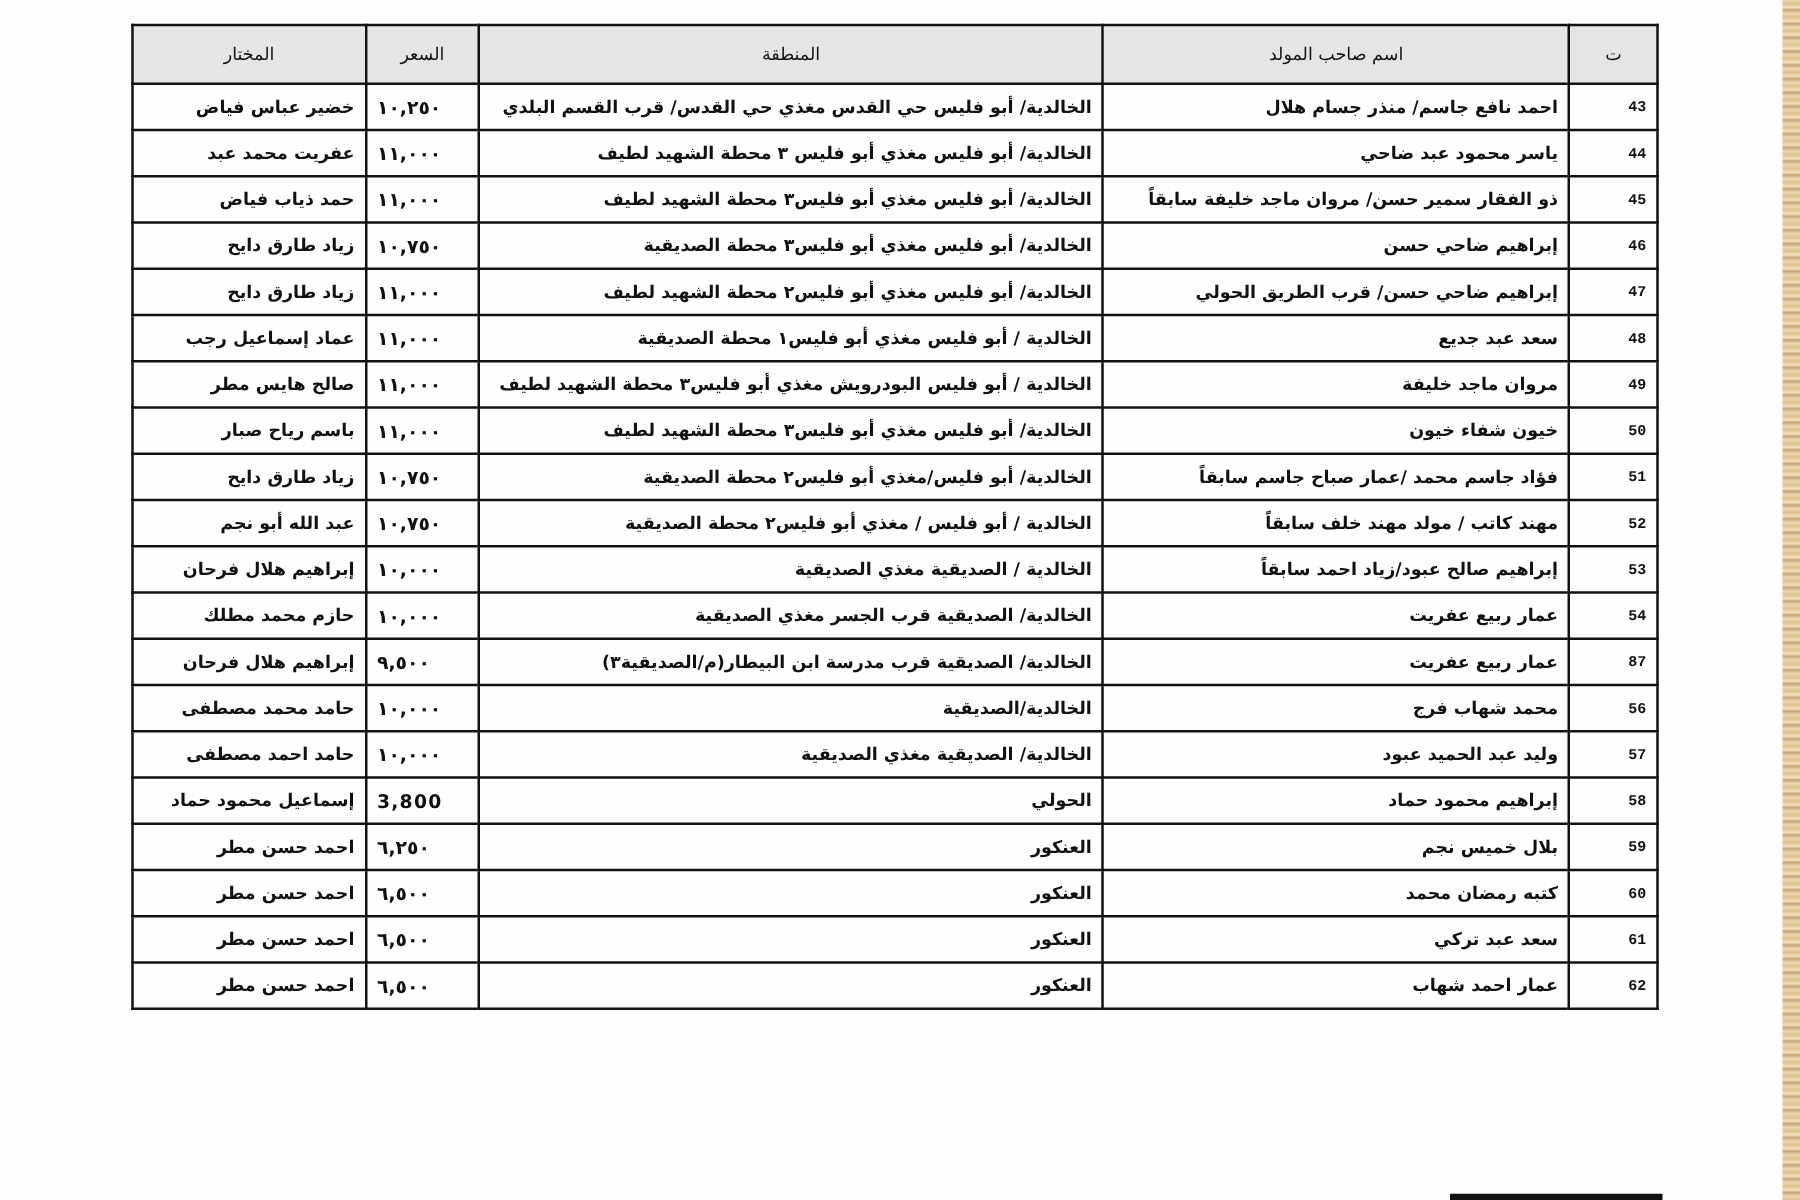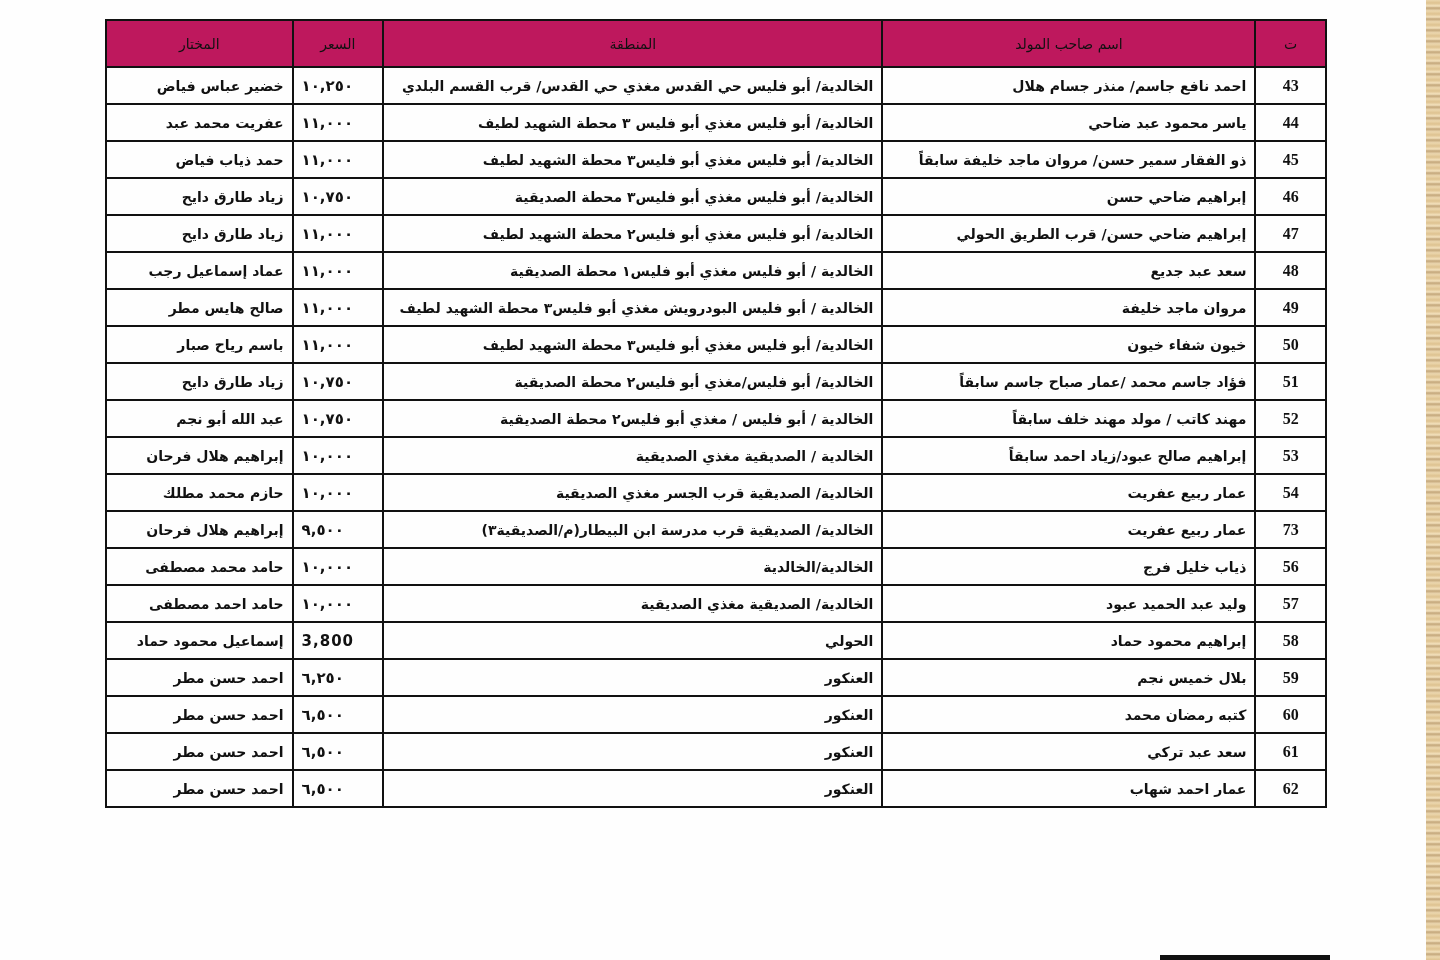--- a/index.html
+++ b/index.html
@@ -51,26 +51,25 @@
       font-weight: bold;
       color: #111;
       white-space: nowrap;
       overflow: hidden;
     }
     table.roster thead th {
       height: 45px;
       font-weight: normal;
       font-size: 14px;
       text-align: center;
-      background: #be185d;
+      background: #e5e5e5;
     }
     table.roster td.col-num {
-      text-align: center;
-      font-family: Liberation Serif, serif;
-      font-size: 16px;
+      font-family: Liberation Mono, monospace;
+      font-size: 12px;
     }
     table.roster td.col-owner,
     table.roster td.col-area,
     table.roster td.col-mukhtar {
       text-align: right;
     }
     table.roster td.col-price {
       text-align: left;
       font-size: 15px;
       letter-spacing: 1px;
@@ -181,30 +180,30 @@
           <td class="col-mukhtar">إبراهيم هلال فرحان</td>
         </tr>
         <tr>
           <td class="col-num">54</td>
           <td class="col-owner">عمار ربيع عفريت</td>
           <td class="col-area">الخالدية/ الصديقية قرب الجسر مغذي الصديقية</td>
           <td class="col-price">١٠,٠٠٠</td>
           <td class="col-mukhtar">حازم محمد مطلك</td>
         </tr>
         <tr>
-          <td class="col-num">73</td>
+          <td class="col-num">87</td>
           <td class="col-owner">عمار ربيع عفريت</td>
           <td class="col-area">الخالدية/ الصديقية قرب مدرسة ابن البيطار(م/الصديقية٣)</td>
           <td class="col-price">٩,٥٠٠</td>
           <td class="col-mukhtar">إبراهيم هلال فرحان</td>
         </tr>
         <tr>
           <td class="col-num">56</td>
-          <td class="col-owner">ذياب خليل فرج</td>
-          <td class="col-area">الخالدية/الخالدية</td>
+          <td class="col-owner">محمد شهاب فرج</td>
+          <td class="col-area">الخالدية/الصديقية</td>
           <td class="col-price">١٠,٠٠٠</td>
           <td class="col-mukhtar">حامد محمد مصطفى</td>
         </tr>
         <tr>
           <td class="col-num">57</td>
           <td class="col-owner">وليد عبد الحميد عبود</td>
           <td class="col-area">الخالدية/ الصديقية مغذي الصديقية</td>
           <td class="col-price">١٠,٠٠٠</td>
           <td class="col-mukhtar">حامد احمد مصطفى</td>
         </tr>

